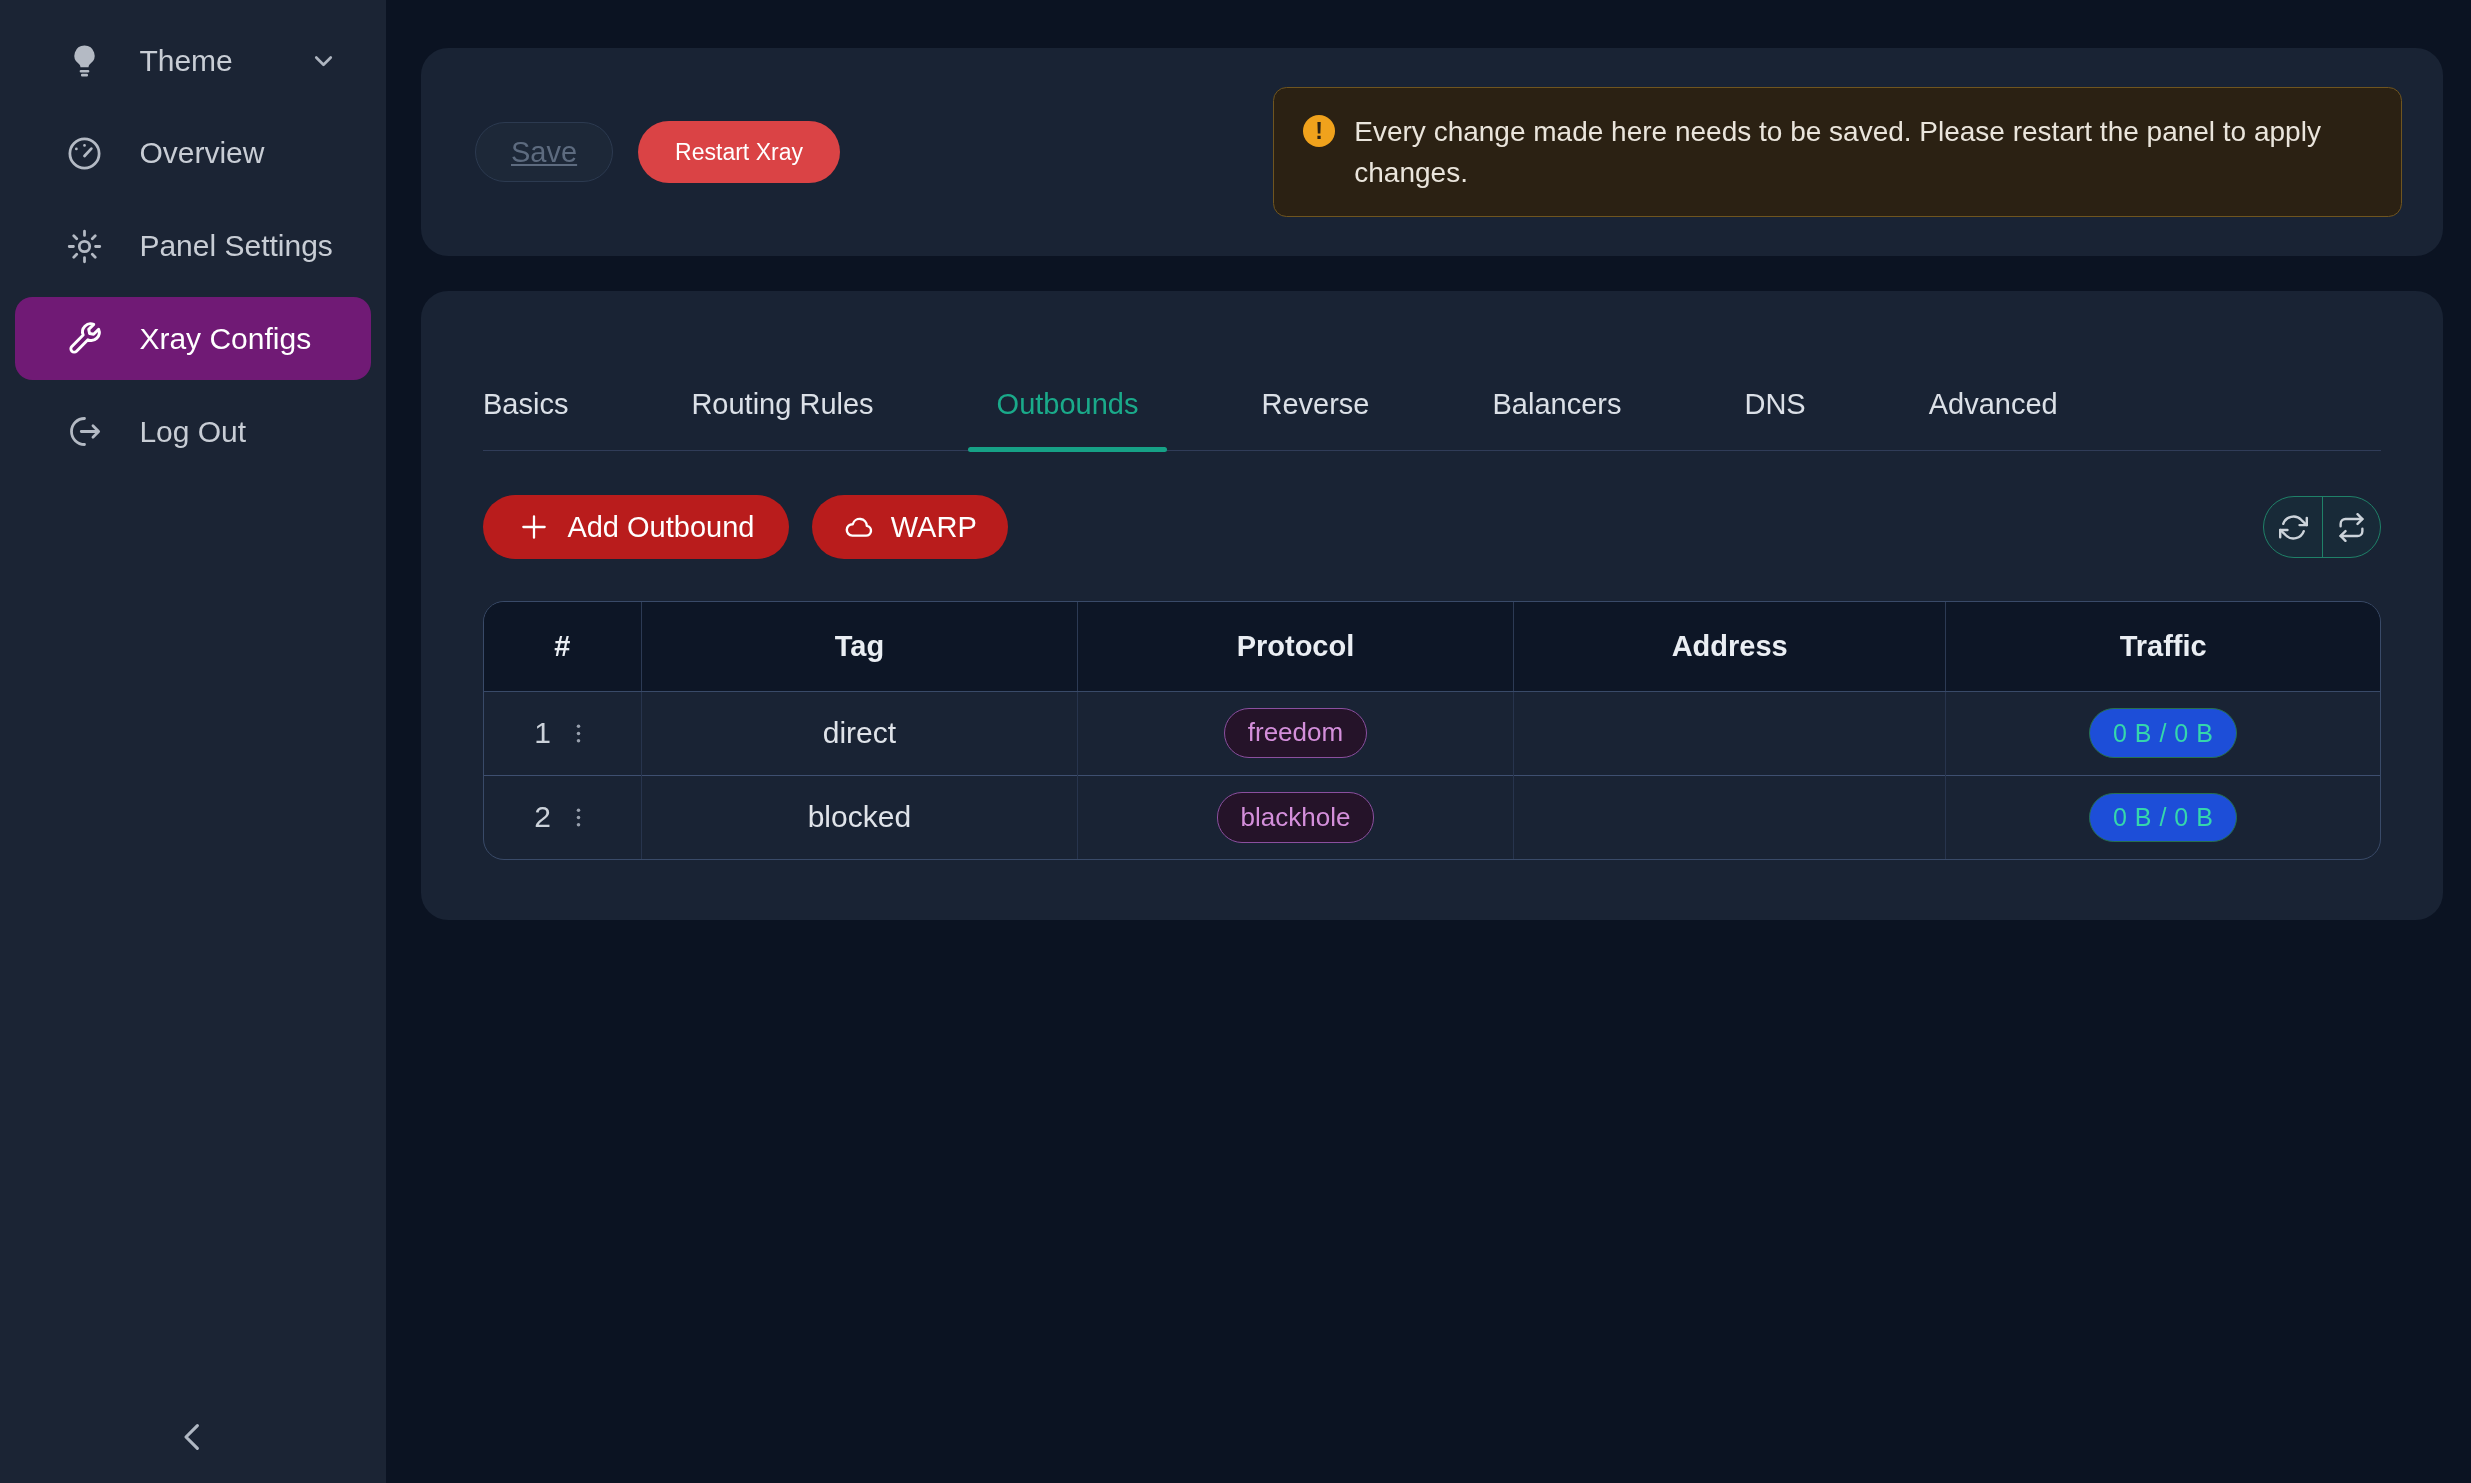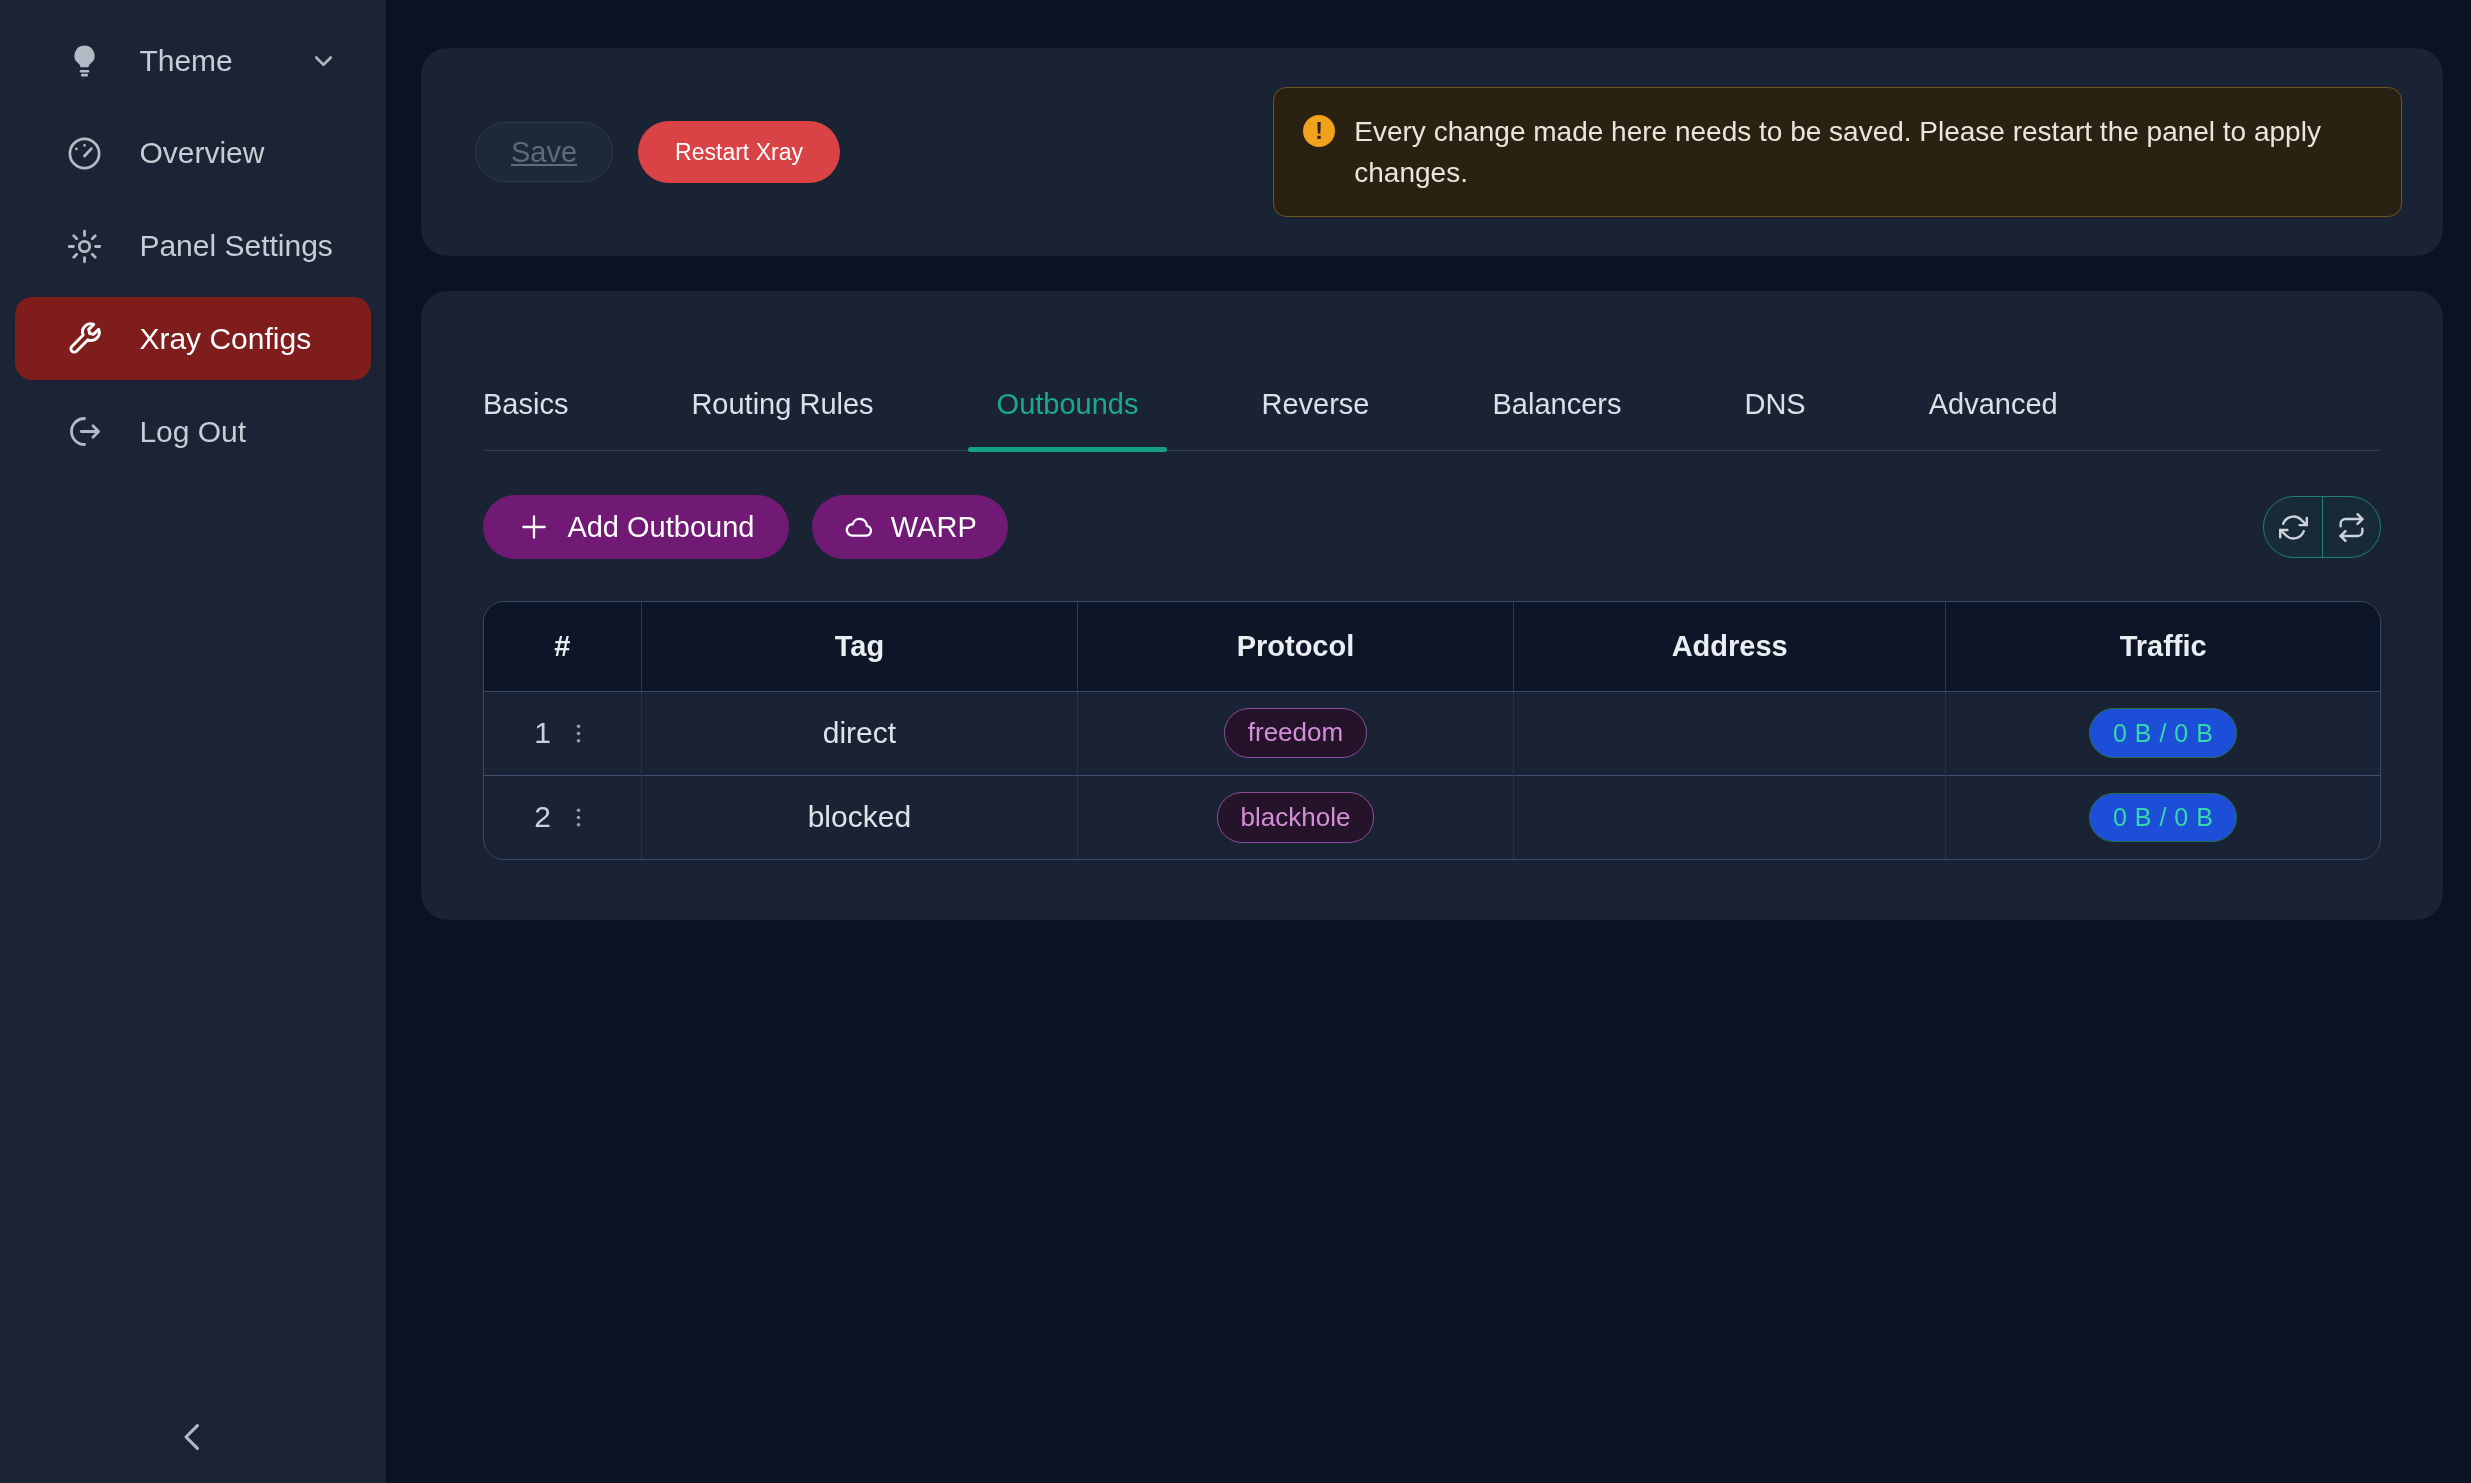--- a/index.html
+++ b/index.html
@@ -13,21 +13,21 @@
   
   .sidebar {
     width:386px; height:1483px; background:#1b2434; flex-shrink:0;
     position:relative; padding-top:19.3px;
   }
   .nav-item {
     display:flex; align-items:center; height:83px; margin:0 15.4px 9.7px;
     padding:0 0 0 50px; border-radius:17.4px; color:#c8cdd5; font-size:30px;
     cursor:pointer; gap:35px;
   }
-  .nav-item.active { background:#7f1d1d; color:#ffffff;align-items:center; }
+  .nav-item.active { background:#701a75; color:#ffffff;align-items:center; }
   .nav-icon { width:39px; height:39px; display:inline-flex; color:#b4bac4; flex-shrink:0; }
   .nav-item.active .nav-icon { color:#ffffff; }
   .nav-icon svg { width:39px; height:39px; }
   .nav-chevron { margin-left:auto; margin-right:33px; width:29px; height:29px; color:#aeb5c0; }
   .nav-chevron svg { width:29px; height:29px; }
   .collapse-btn {
     position:absolute; bottom:21px; left:0; right:0; display:flex;
     justify-content:center; color:#b0b8c3; cursor:pointer;
   }
   .collapse-btn svg { width:42px; height:42px; }
@@ -67,21 +67,21 @@
     position:relative; cursor:pointer; white-space:nowrap;
   }
   .tab.active { color:#1aaa8a; }
   .tab.active::after {
     content:""; position:absolute; left:-29px; right:-29px; bottom:-1.9px;
     height:4.8px; background:#16a186; border-radius:2.9px;
   }
 
   .actions-row { margin-top:44px; display:flex; align-items:center; }
   .btn-green {
-    height:64px; border-radius:32px; background:#701a75; color:#ffffff;
+    height:64px; border-radius:32px; background:#b91c1c; color:#ffffff;
     font-size:29px; padding:0 35px; gap:17.4px;
   }
   .btn-green svg { width:32px; height:32px; }
   .btn-warp { margin-left:23px; padding:0 31px; gap:15.4px; }
   .icon-group {
     margin-left:auto; display:flex; height:62px; border:1.9px solid #1f8168;
     border-radius:31px; background:rgba(20,140,110,0.07); overflow:hidden;
   }
   .icon-btn {
     width:58px; display:flex; align-items:center; justify-content:center;

